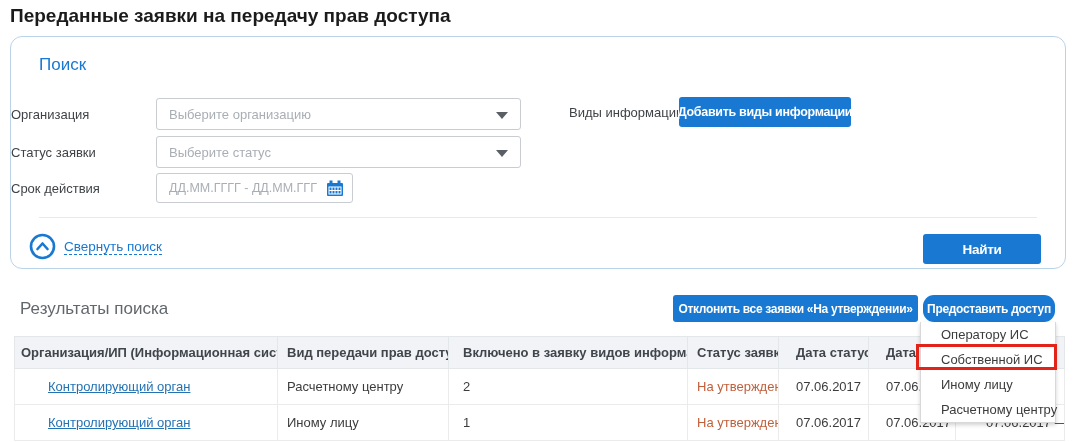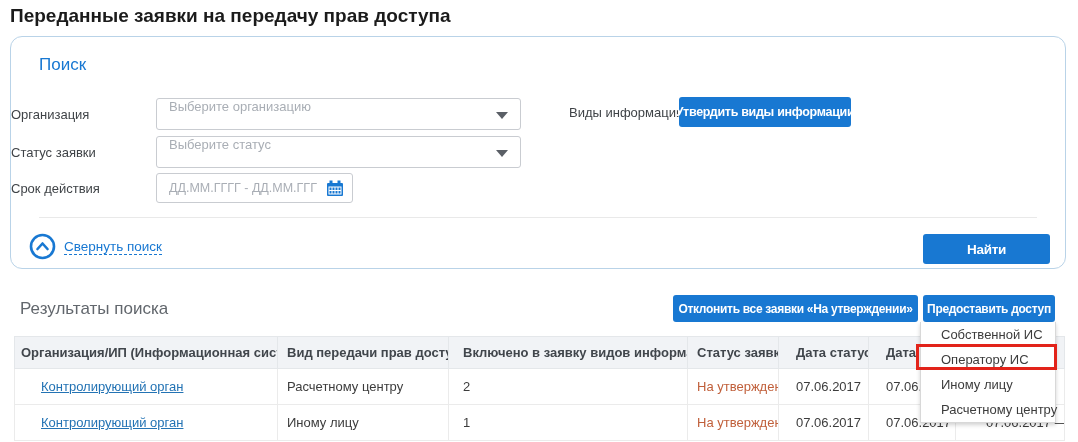--- a/index.html
+++ b/index.html
@@ -8,57 +8,57 @@
   .page { position:relative; width:1078px; height:442px; overflow:hidden; background:#fff; }
 
   .page-title { position:absolute; left:10px; top:5px; font-size:19px; font-weight:bold; color:#1b1b1b; }
 
   
   .search-panel { position:absolute; left:10px; top:36px; width:1056px; height:233px;
     border:1px solid #b9d3e8; border-radius:12px; background:#fff; }
   .search-heading { position:absolute; left:28px; top:18px; font-size:17px; color:#1878d2; }
   .form-label { position:absolute; left:0; width:135px; text-align:left; font-size:13px; color:#3f4347; }
   .select-box { position:absolute; left:145px; width:365px; height:32px; border:1px solid #c9ccd1;
-    border-radius:3px; background:#fff; display:flex; padding:0 30px 0 12px; cursor:pointer; }
+    border-radius:3px; background:#fff; display:flex; align-items:center; padding:0 30px 0 12px; cursor:pointer; }
   .select-box .ph { font-size:13px; color:#a9aeb5; white-space:nowrap; overflow:hidden; }
   .caret { position:absolute; right:12px; top:13px; width:0; height:0;
     border-left:6px solid transparent; border-right:6px solid transparent; border-top:7px solid #5a5f66; }
   .date-box { position:absolute; left:145px; top:136px; width:197px; height:30px; border:1px solid #c9ccd1;
     border-radius:3px; display:flex; align-items:center; padding:0 8px 0 12px; }
   .date-box input { border:none; outline:none; width:148px; font-size:12.5px; color:#3f4347;
     font-family:"Liberation Sans",sans-serif; }
   .date-box input::placeholder { color:#a9aeb5; }
   .cal-icon { margin-left:auto; cursor:pointer; display:block; }
 
   .info-label { position:absolute; left:558px; top:68px; font-size:13px; color:#3f4347; }
   .btn { display:flex; align-items:center; justify-content:center; background:#1878d2; color:#fff;
     font-weight:bold; border:none; border-radius:3px; cursor:pointer; white-space:nowrap;
     font-family:"Liberation Sans",sans-serif; letter-spacing:-0.3px; }
   .btn-add-info { position:absolute; left:668px; top:60px; width:172px; height:30px; font-size:12.5px; }
   .panel-divider { position:absolute; left:28px; right:28px; top:180px; height:1px; background:#e9e9e9; }
   .collapse-icon { position:absolute; left:18px; top:196px; width:27px; height:27px; cursor:pointer; }
   .collapse-link { position:absolute; left:53px; top:202px; font-size:13.5px; color:#1878d2;
     text-decoration:none; border-bottom:1px dashed #1878d2; cursor:pointer; }
-  .btn-find { position:absolute; left:912px; top:197px; width:127px; height:30px; font-size:13.5px; }
+  .btn-find { position:absolute; left:912px; top:197px; width:118px; height:30px; font-size:13.5px; }
 
   
   .results-heading { position:absolute; left:20px; top:299px; font-size:17px; color:#62676d; }
   .btn-approve { position:absolute; left:356px; top:295px; width:313px; height:27px; font-size:12px; }
   .btn-decline { position:absolute; left:673px; top:295px; width:245px; height:27px; font-size:12px; }
-  .btn-grant   { position:absolute; left:923px; top:295px; width:132px; height:27px; font-size:12px; }
+  .btn-grant   { position:absolute; left:923px; top:295px; width:132px; height:27px; font-size:12px;border-radius:11px; }
 
   
   table.results { position:absolute; left:14px; top:336px; width:1050px; border-collapse:collapse;
     table-layout:fixed; z-index:1; background:#fff; }
   table.results th { height:32px; background:#f1f3f6; font-size:13px; font-weight:bold; color:#41464c;
     text-align:left; border:1px solid #e4e7ea; padding-left:9px; white-space:nowrap; overflow:hidden; }
   table.results td { height:36px; font-size:13px; color:#3c3c3c; border:1px solid #ebebeb;
     padding-left:9px; white-space:nowrap; overflow:hidden; background:#fff; }
   table.results th:first-child { padding-left:6px; }
-  table.results td:first-child { padding-left:26px; }
+  table.results td:first-child { padding-left:33px; }
   table.results th:nth-child(3), table.results td:nth-child(3) { padding-left:14px; }
   table.results th:nth-child(5), table.results td:nth-child(5),
   table.results th:nth-child(6), table.results td:nth-child(6) { padding-left:17px; }
   table.results td:nth-child(7) { padding-left:30px; }
   .org-link { color:#2373b4; text-decoration:underline; cursor:pointer; }
   .status-pending { color:#c05f3a; }
 
   
   .grant-menu { position:absolute; left:920px; top:322px; width:136px; height:101px; background:#fff;
     border:1px solid #d8d8d8; border-top:none; box-shadow:0 2px 4px rgba(0,0,0,.18); z-index:5; }
@@ -98,21 +98,21 @@
         <rect x="11.5" y="0.5" width="3" height="4" fill="#1878d2"></rect>
         <rect x="3" y="7" width="12" height="7" fill="none" stroke="#ffffff" stroke-width="1"></rect>
         <line x1="6" y1="7" x2="6" y2="14" stroke="#fff" stroke-width="1"></line>
         <line x1="9" y1="7" x2="9" y2="14" stroke="#fff" stroke-width="1"></line>
         <line x1="12" y1="7" x2="12" y2="14" stroke="#fff" stroke-width="1"></line>
         <line x1="3" y1="10.5" x2="15" y2="10.5" stroke="#fff" stroke-width="1"></line>
       </svg>
     </div>
 
     <div class="info-label">Виды информации</div>
-    <button class="btn btn-add-info">Утвердить виды информации</button>
+    <button class="btn btn-add-info">Добавить виды информации</button>
 
     <div class="panel-divider"></div>
 
     <svg class="collapse-icon" viewBox="0 0 27 27">
       <circle cx="13.5" cy="13.5" r="11.5" fill="none" stroke="#1878d2" stroke-width="2.6"></circle>
       <polyline points="8.5,16 13.5,10.5 18.5,16" fill="none" stroke="#1878d2" stroke-width="2.6" stroke-linecap="round" stroke-linejoin="round"></polyline>
     </svg>
     <a class="collapse-link">Свернуть поиск</a>
 
     <button class="btn btn-find">Найти</button>
@@ -159,21 +159,21 @@
         <td>1</td>
         <td><span class="status-pending">На утверждении</span></td>
         <td>07.06.2017</td>
         <td>07.06.2017</td>
         <td>07.06.2017 —</td>
       </tr>
     </tbody>
   </table>
 
   <div class="grant-menu">
+    <div class="item">Оператору ИС</div>
     <div class="item">Собственной ИС</div>
-    <div class="item">Оператору ИС</div>
     <div class="item">Иному лицу</div>
     <div class="item">Расчетному центру</div>
   </div>
 
   <div class="highlight-rect"></div>
 
 </div>
 
 </body></html>

